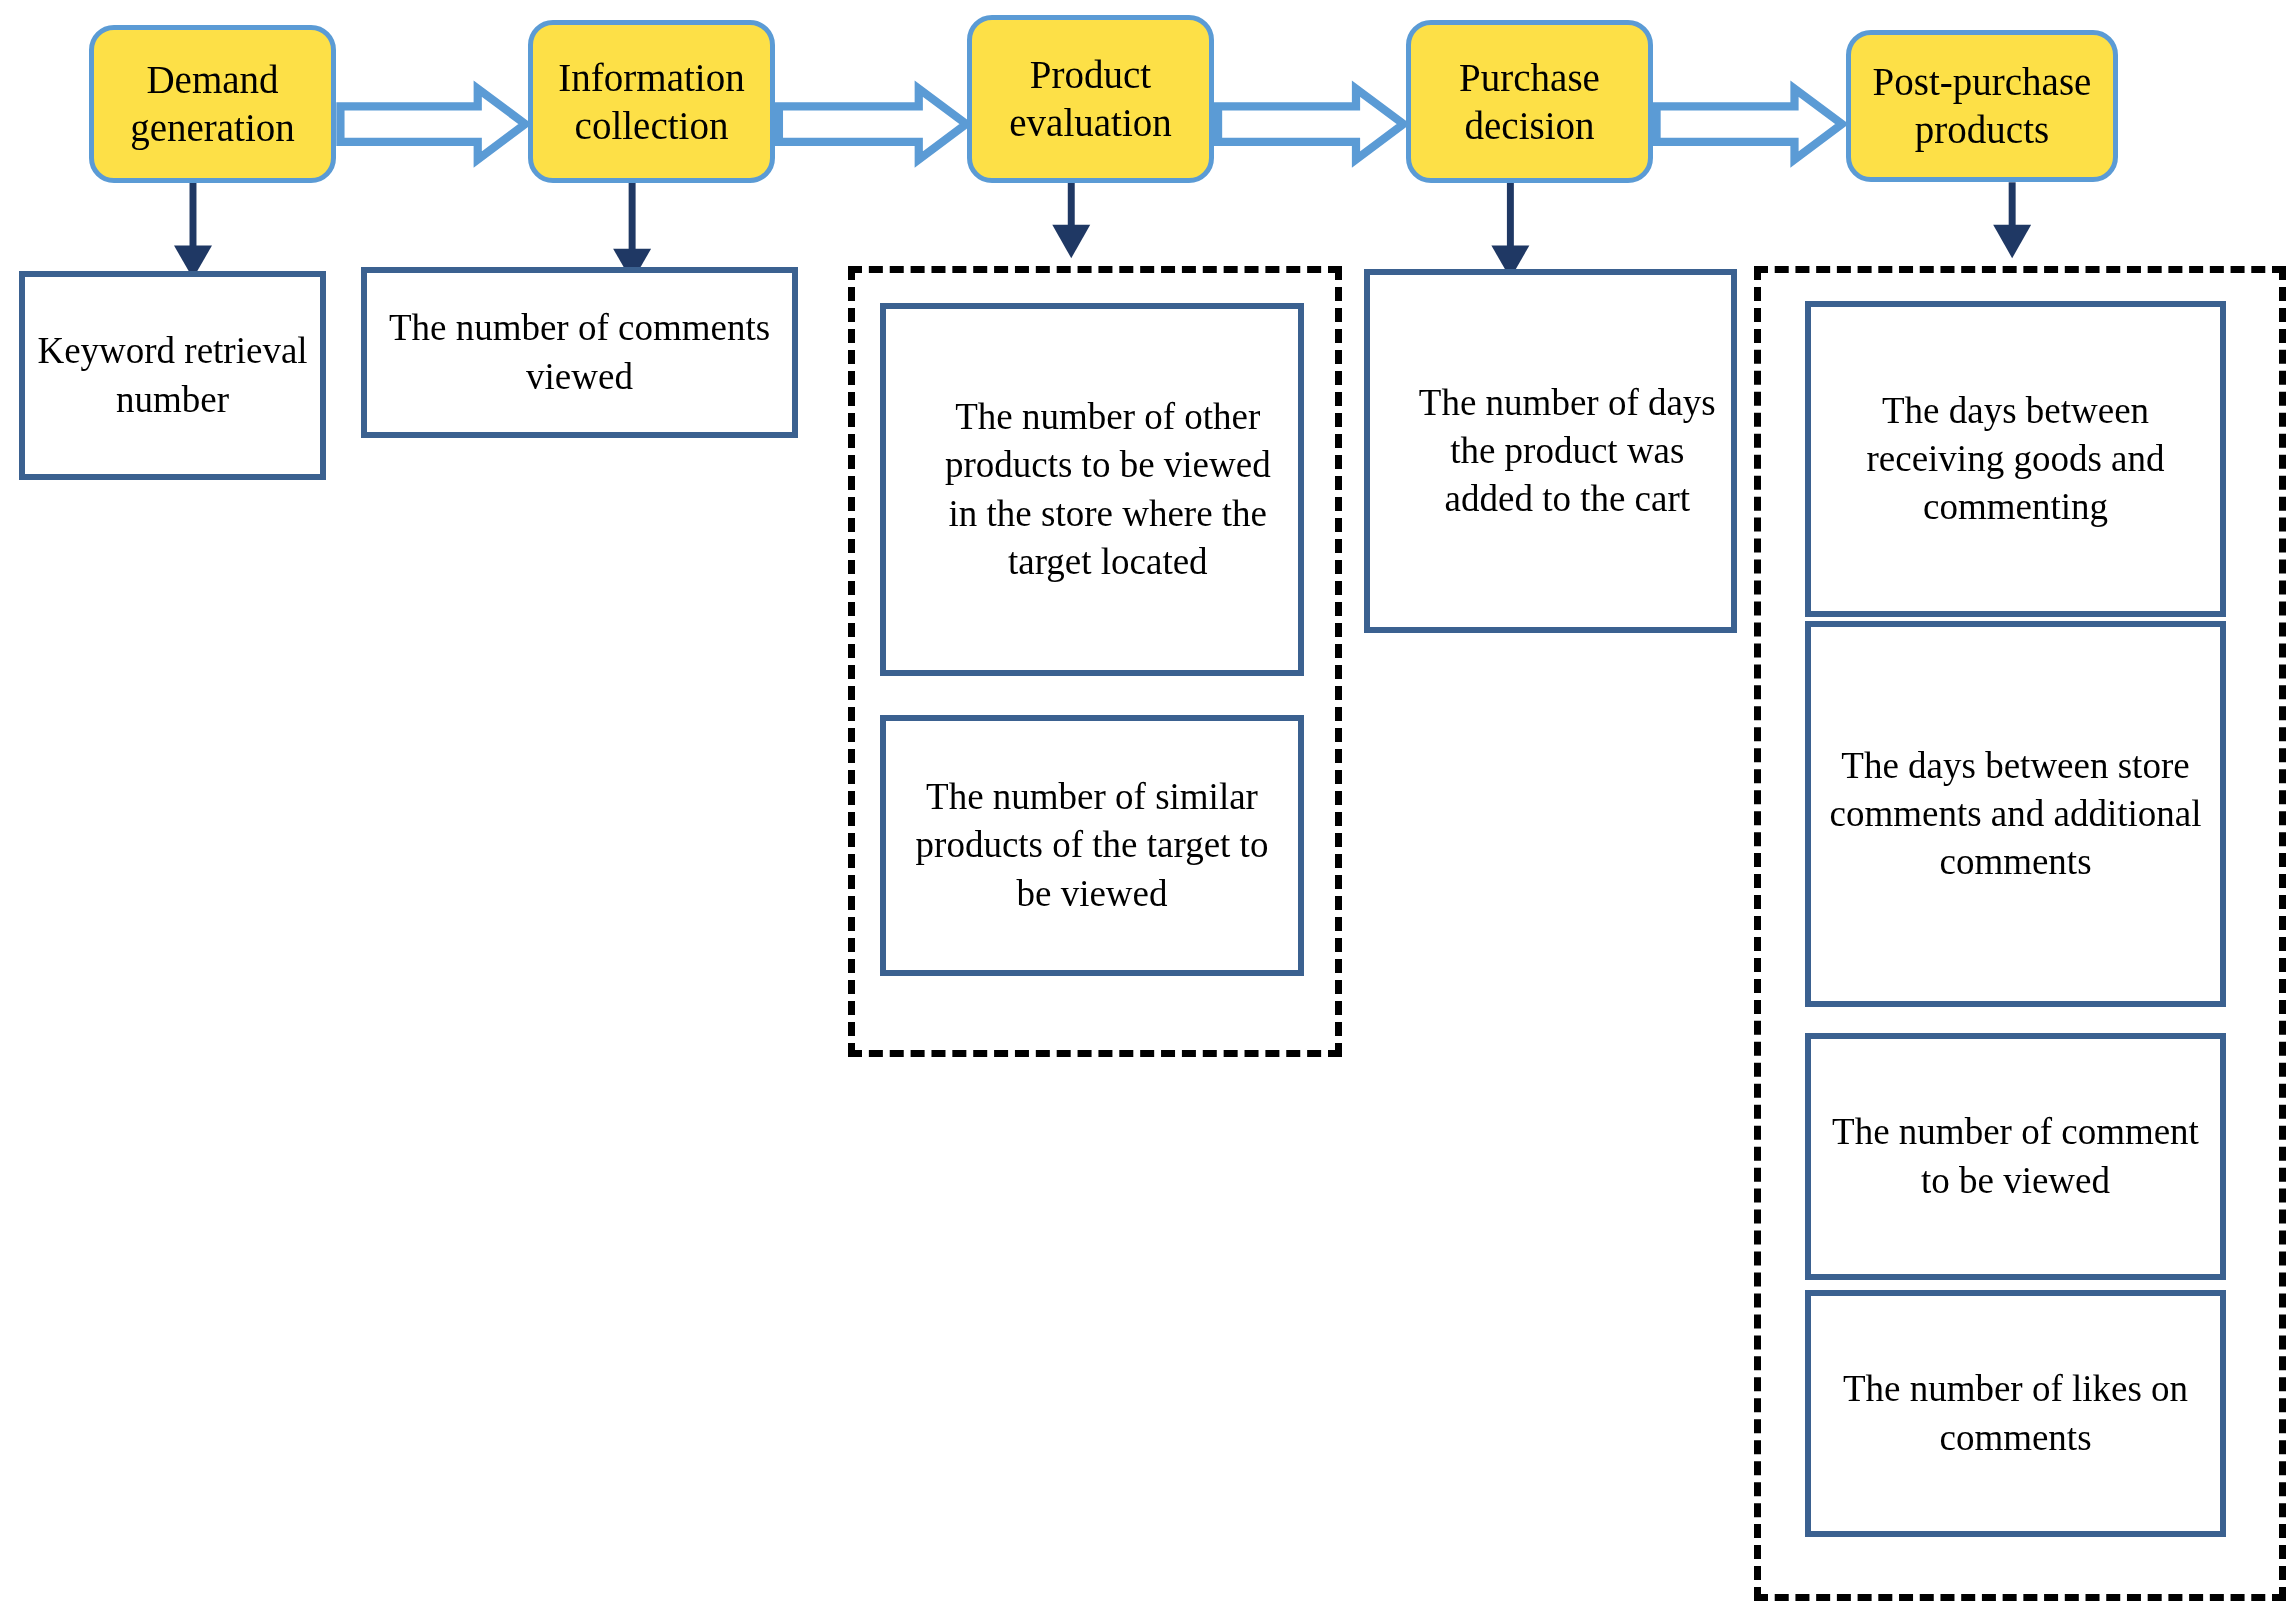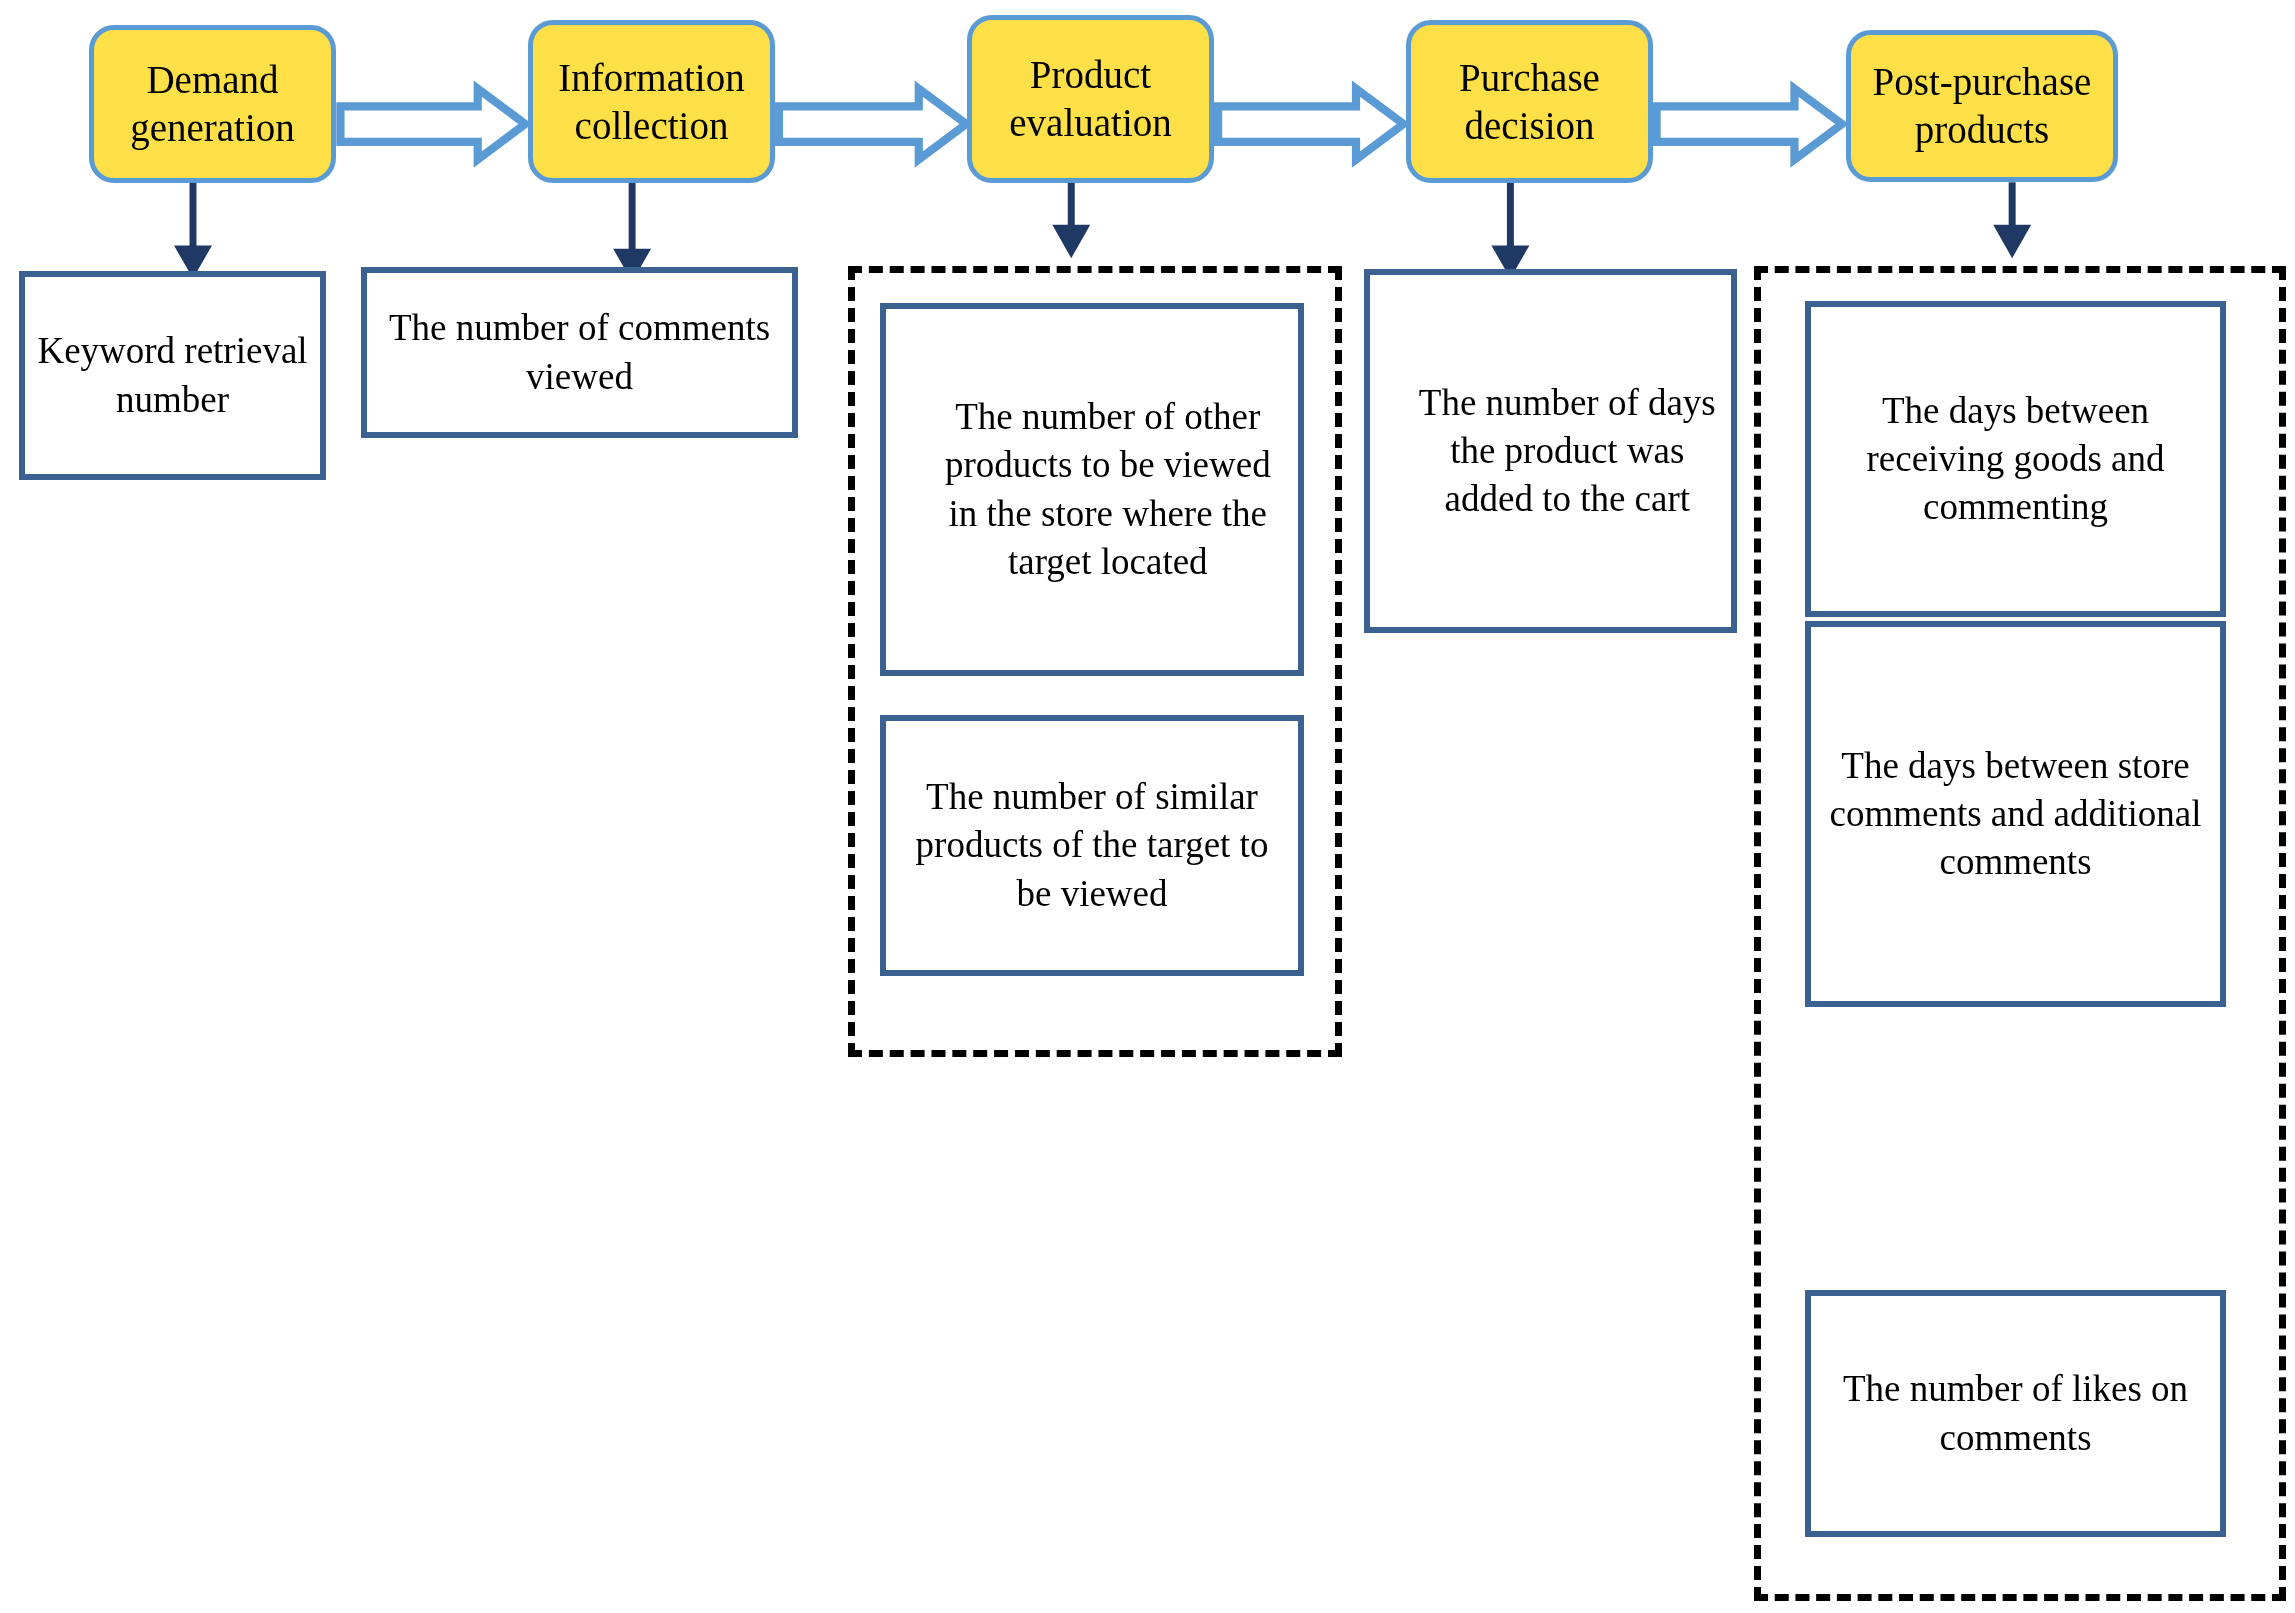--- a/index.html
+++ b/index.html
@@ -156,19 +156,22 @@
   <div class="dashed-group" style="left:1754px; top:266px; width:532px; height:1335px;"></div>
 
   <div class="feature-box" style="left:1805px; top:301px; width:421px; height:316px;">
     <span>The days between receiving goods and commenting</span>
   </div>
 
   <div class="feature-box" style="left:1805px; top:621px; width:421px; height:386px;">
     <span>The days between store comments and additional comments</span>
   </div>
 
+  <div class="feature-box" style="left:1805px; top:1033px; width:421px; height:247px;">
+    <span>The number of comment to be viewed</span>
+  </div>
 
   <div class="feature-box" style="left:1805px; top:1290px; width:421px; height:247px;">
     <span>The number of likes on comments</span>
   </div>
 
 </div>
 
 
 </body></html>

